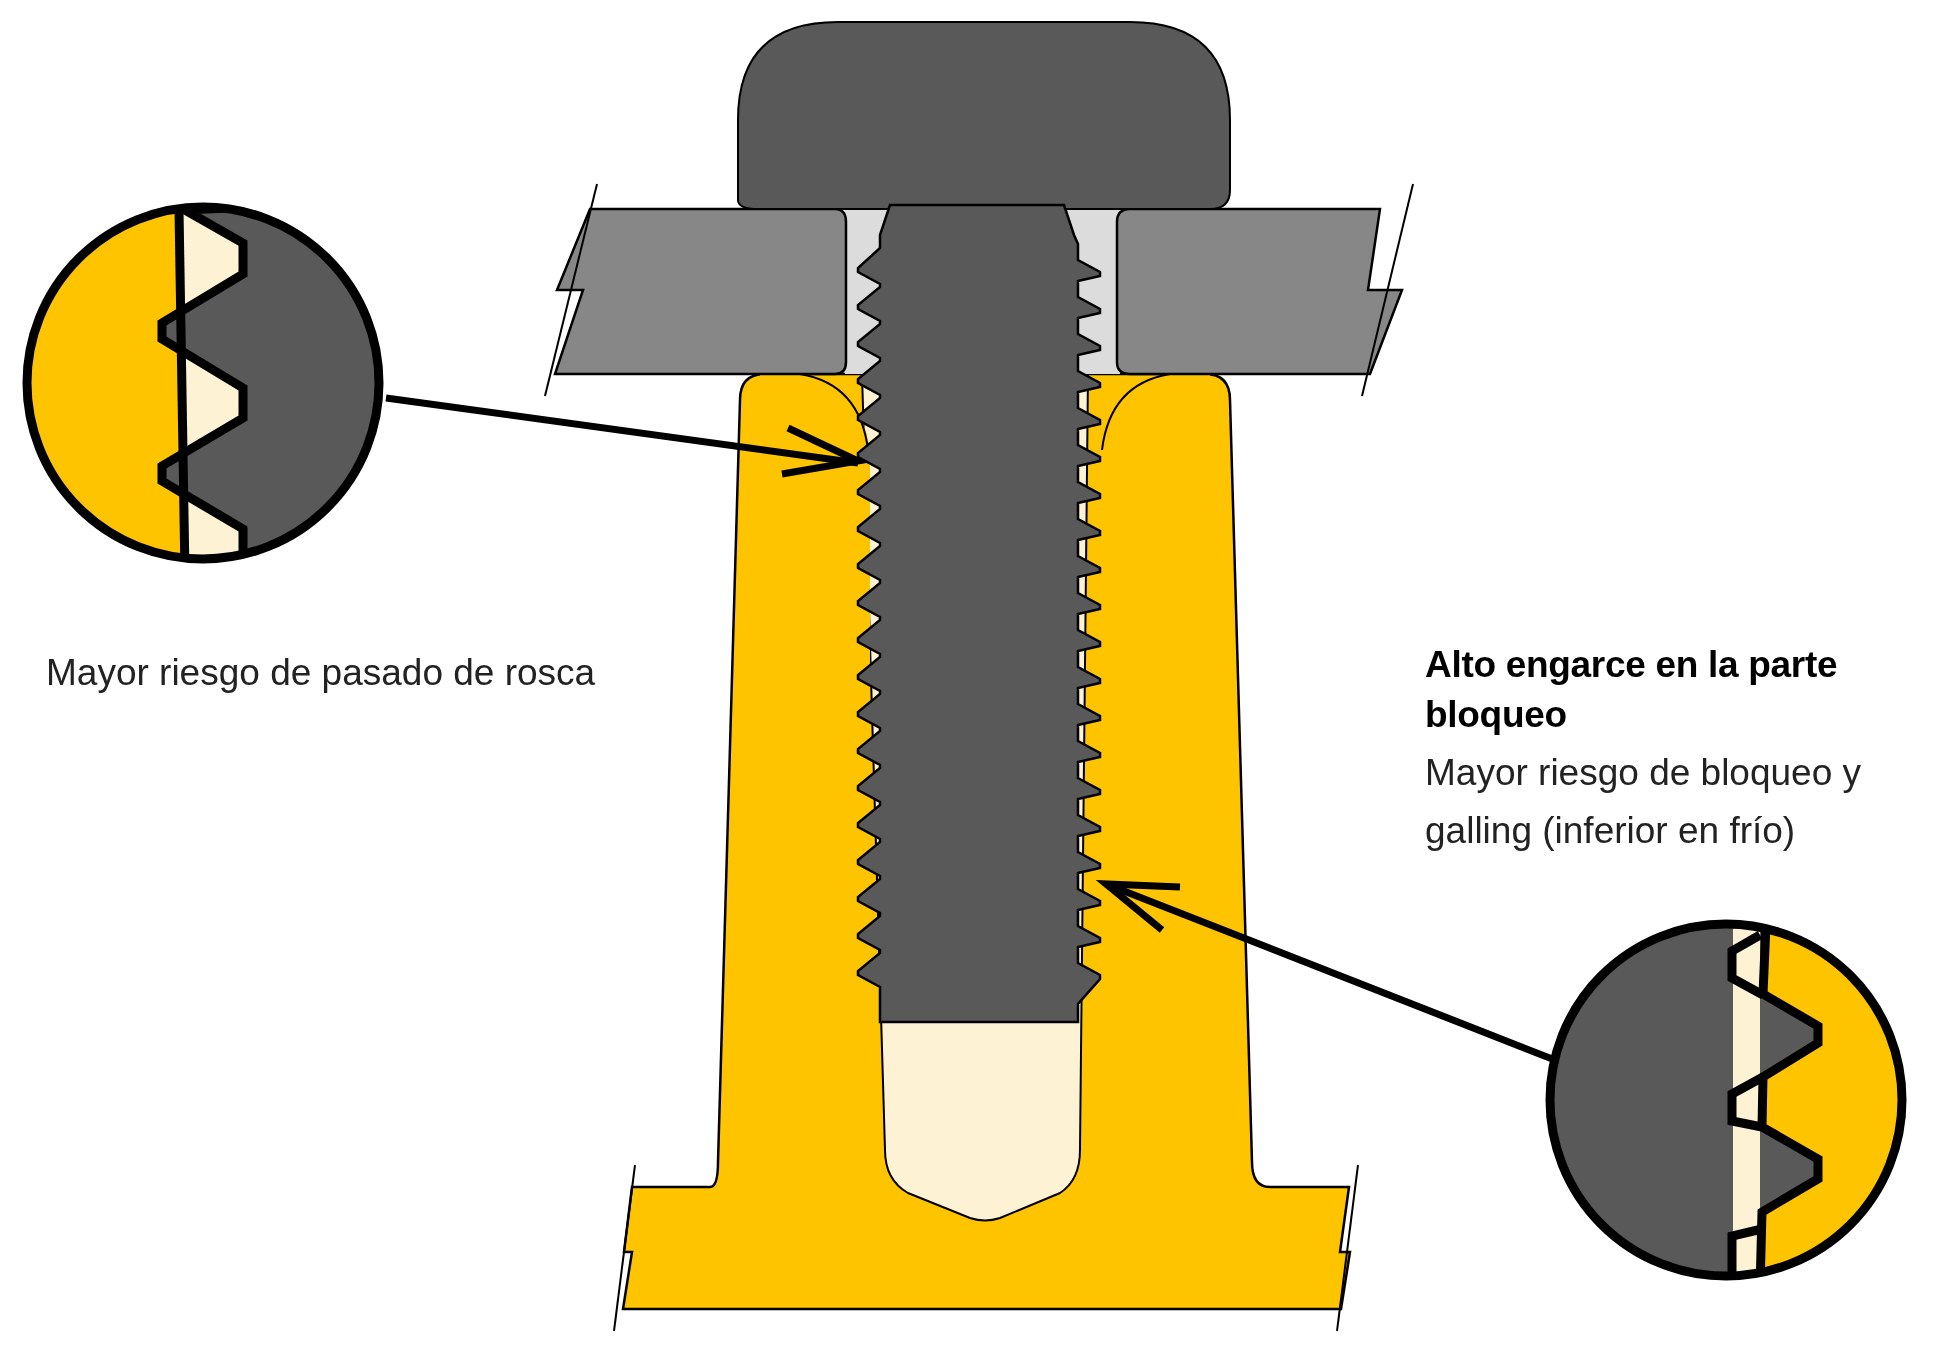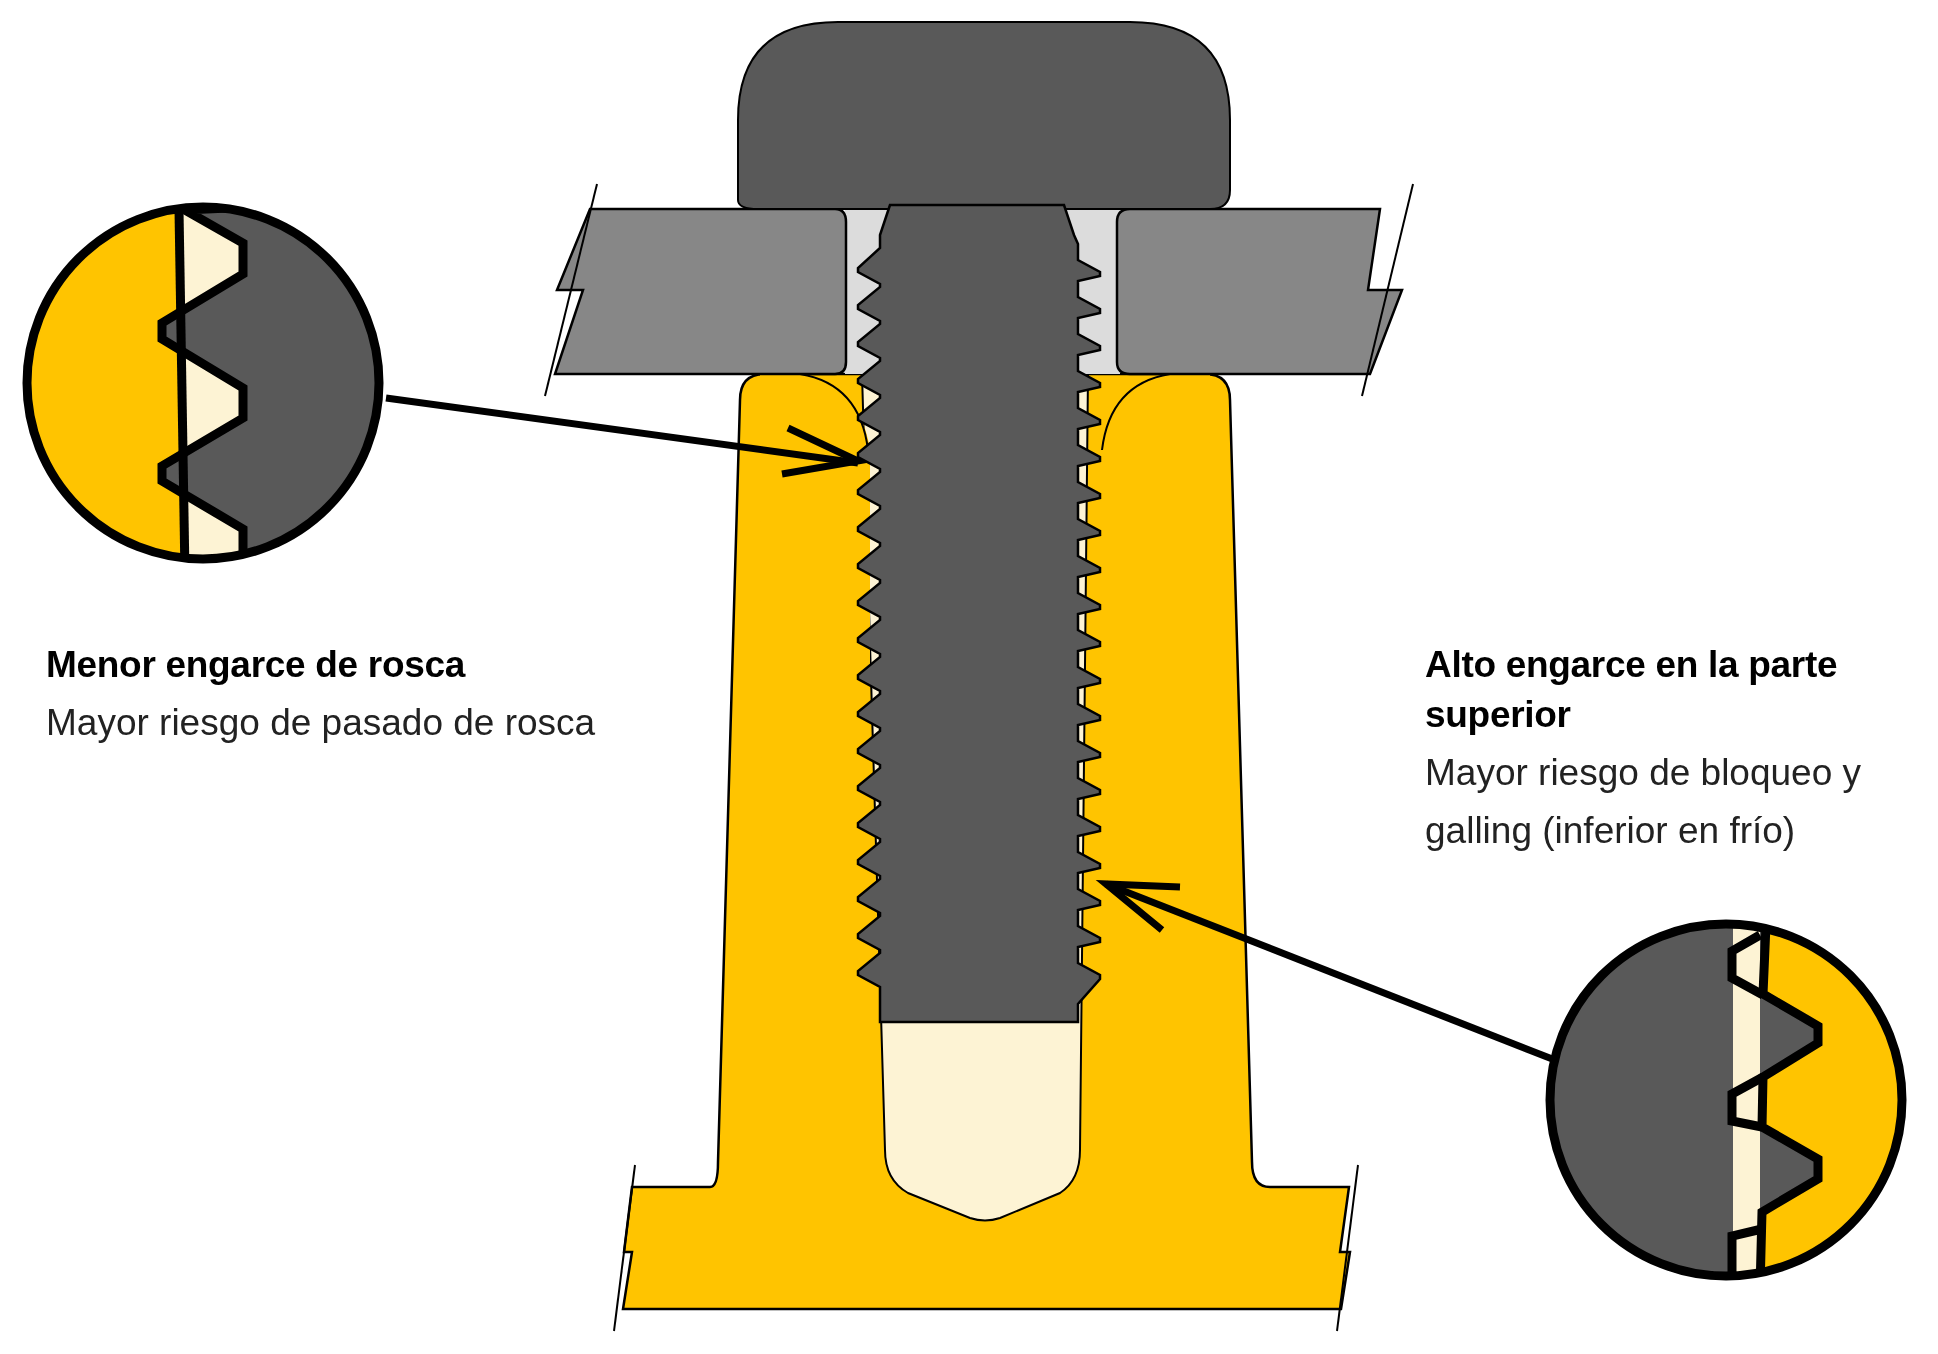--- a/index.html
+++ b/index.html
@@ -73,22 +73,21 @@
       <rect id="cr-bolt" x="1540" y="915" width="380" height="370" fill="#595959"></rect>
       <path id="cr-cream" d="M 1733 920 L 1733 1290 L 1760 1290 L 1760 920 Z" stroke="none" fill="#fdf3d4"></path>
       <path id="cr-yellow" d="M 1766 925 L 1763 994 L 1818 1026 L 1818 1043 L 1763 1077 L 1762 1127 L 1818 1159 L 1818 1179 L 1762 1212 L 1760 1290 L 1920 1290 L 1920 925 Z" stroke="#000" stroke-width="9" stroke-linejoin="miter" fill="#ffc400"></path>
       <path id="cr-bolt-outline" d="M 1760 935 L 1732 951 L 1732 978 L 1763 995 M 1763 1077 L 1732 1094 L 1732 1121 L 1762 1127 M 1762 1229 L 1732 1236 L 1732 1290" fill="none" stroke="#000" stroke-width="9"></path>
     </g>
     <circle cx="1726" cy="1100" r="176" fill="none" stroke="#000" stroke-width="9"></circle>
   </g>
 </svg>
 
 <div id="caption-left" class="caption">
-  <div class="title">Menor engarce de rosca</div>
   <div class="desc">Mayor riesgo de pasado de rosca</div>
 </div>
 
 <div id="caption-right" class="caption">
   <div class="title">Alto engarce en la parte</div>
-  <div class="title">superior</div>
+  <div class="title">bloqueo</div>
   <div class="desc">Mayor riesgo de bloqueo y</div>
   <div class="desc">galling (inferior en frío)</div>
 </div>
 
 </body></html>

